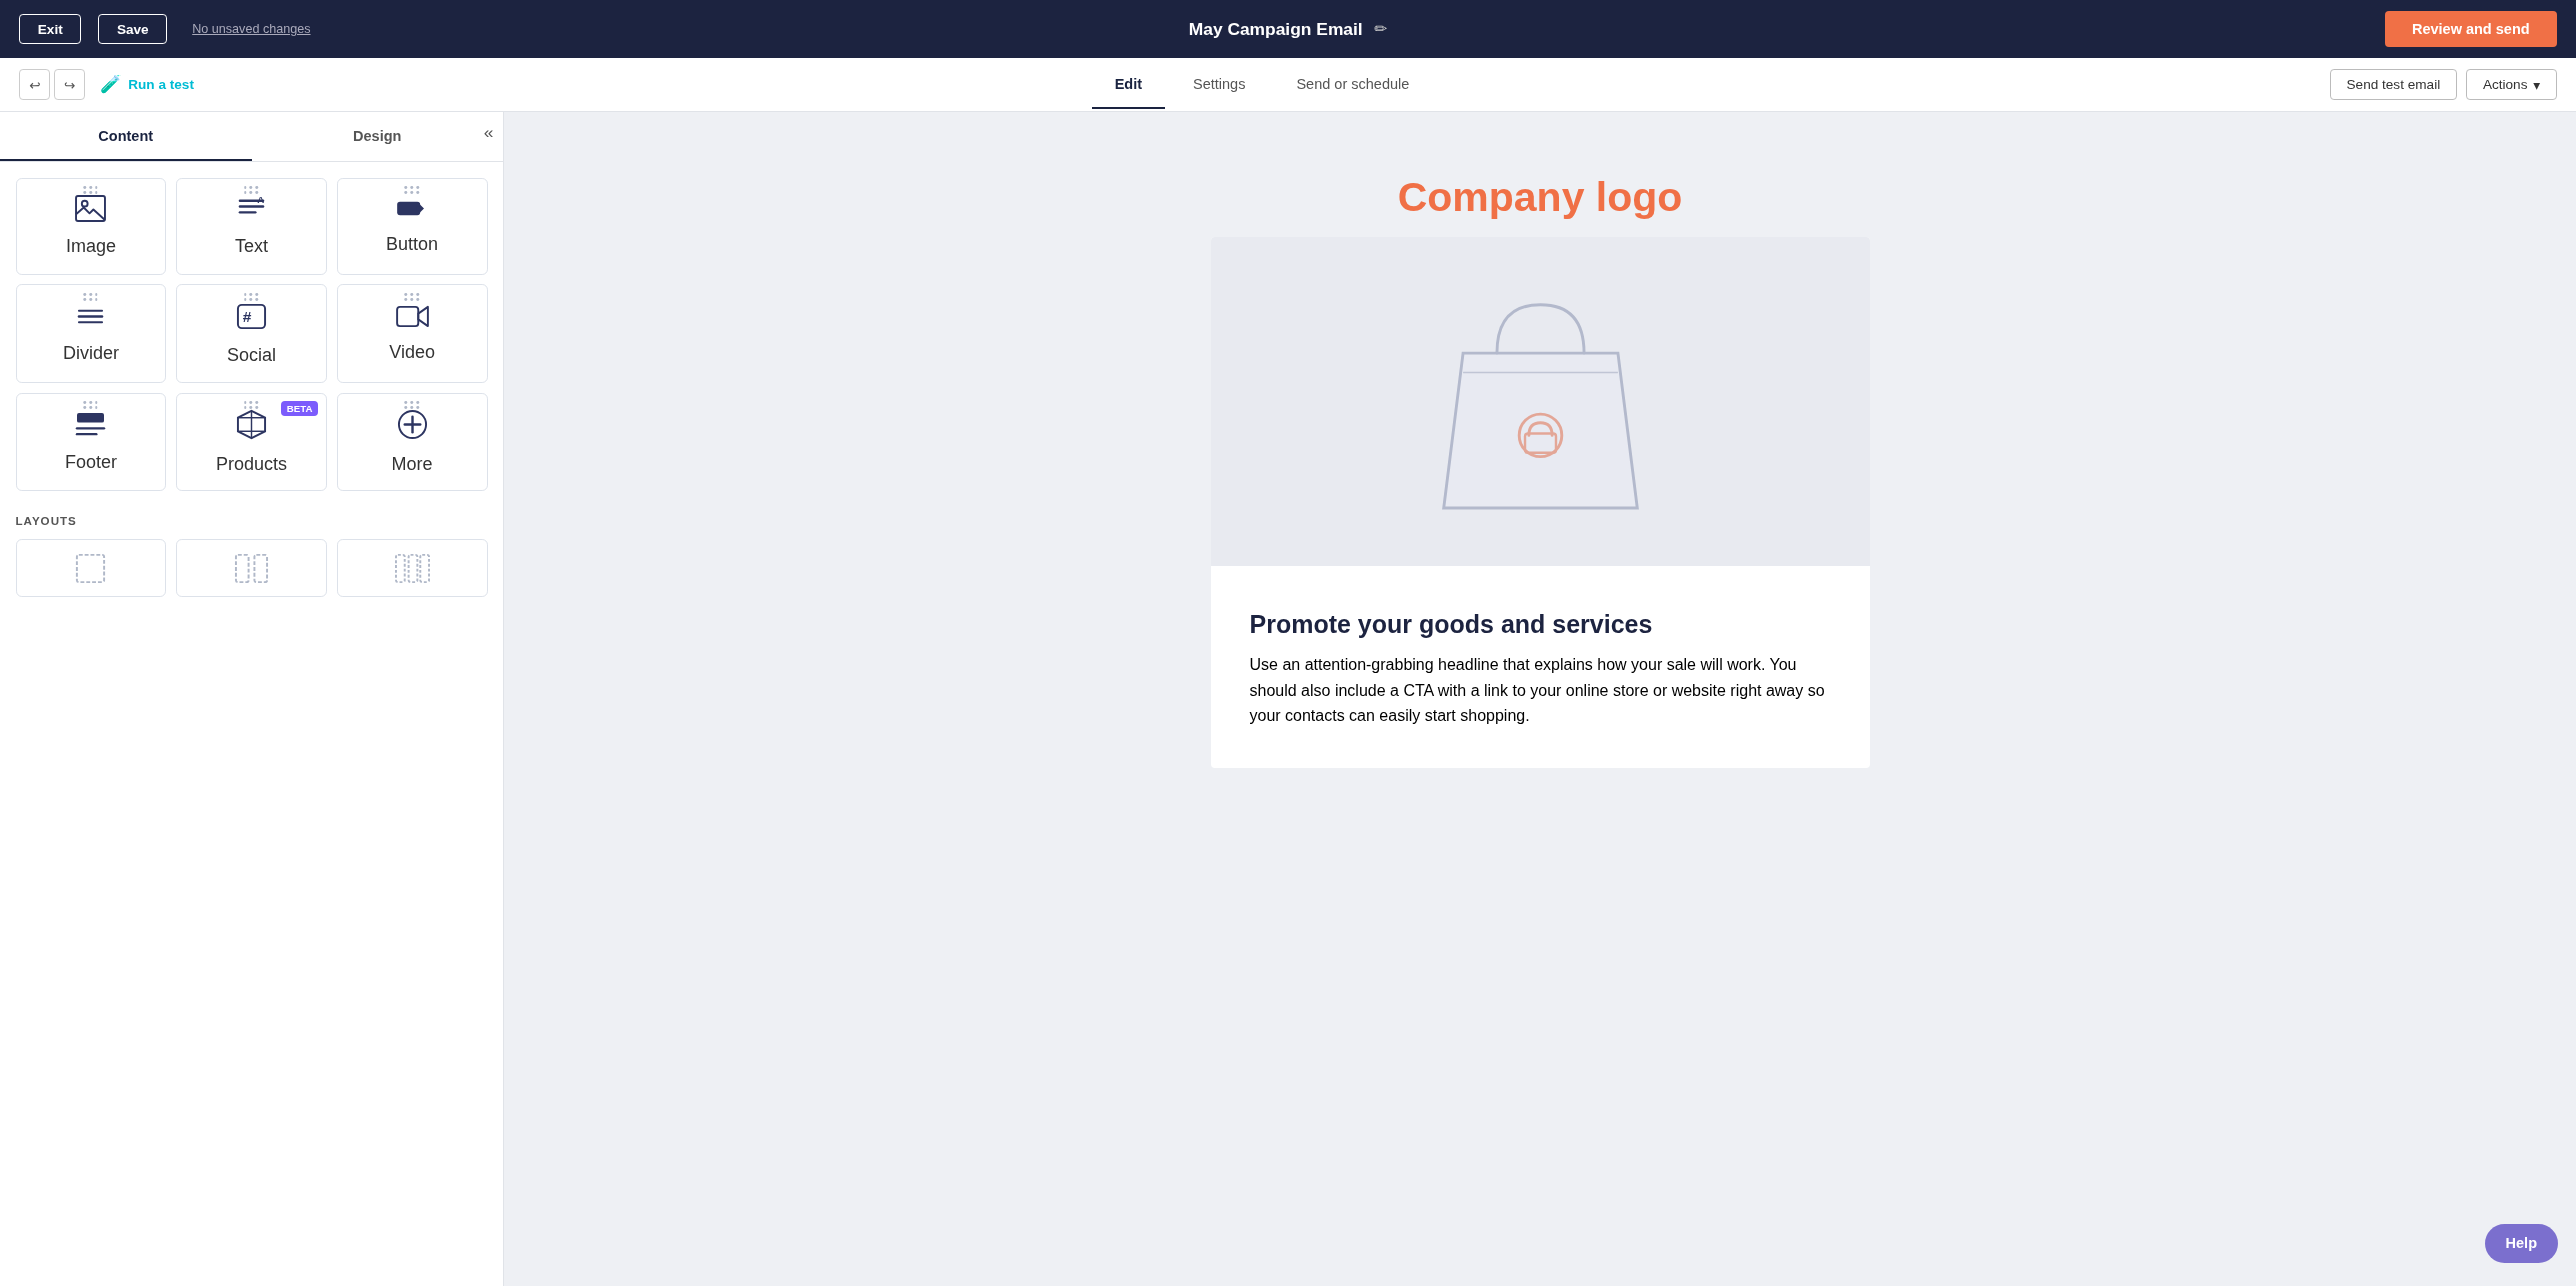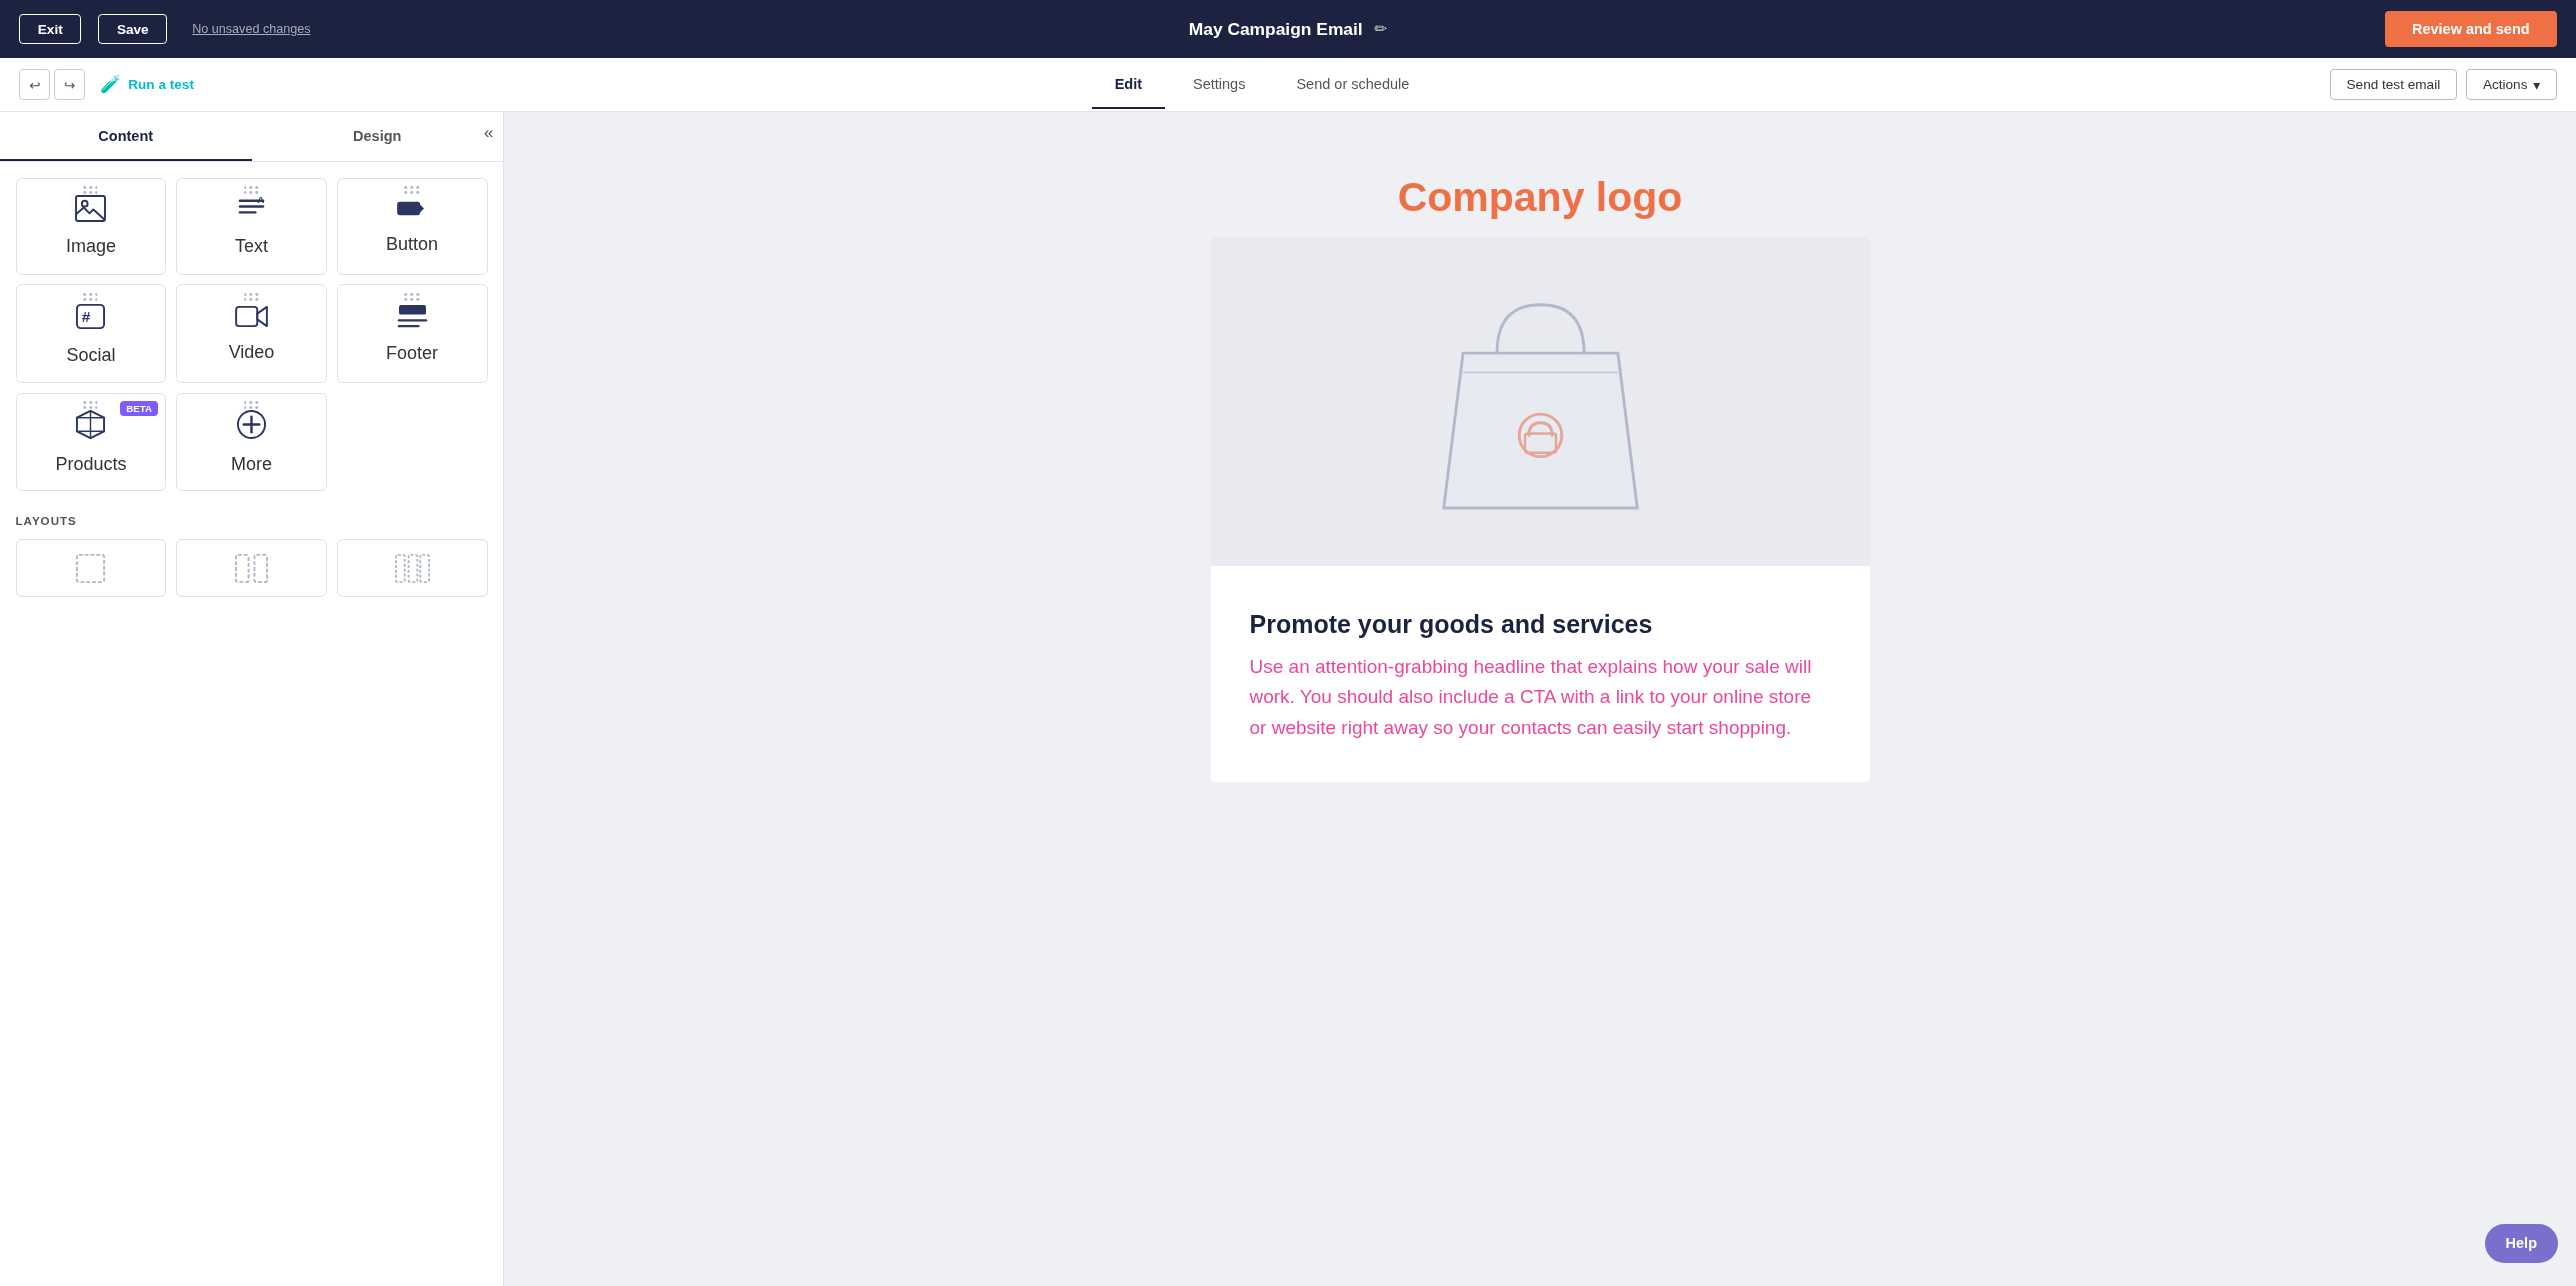--- a/index.html
+++ b/index.html
@@ -137,21 +137,21 @@
       background: #fff; border-radius: 3.9px; overflow: hidden;
     }
     .email-product-img {
       background: #e8eaf0; height: 329px;
       display: flex; align-items: center; justify-content: center;
     }
     .shopping-bag-svg { opacity: 0.55; }
 
     .email-text-section { padding: 44px 39px 39px; }
     .email-headline { font-size: 25px; font-weight: 700; color: #1c2340; margin-bottom: 13.6px; }
-    .email-body { font-size: 19px; color: #ec4899; line-height: 1.6; }
+    .email-body { font-size: 16px; color: #000000; line-height: 1.6; }
 
     
     .help-btn {
       position: fixed; bottom: 23px; right: 18px;
       background: #7b6fce; color: #fff; border: none; border-radius: 48px;
       padding: 11.6px 21px; font-size: 14.5px; font-weight: 600; cursor: pointer;
     }
   </style>
 </head>
 <body>
@@ -260,20 +260,38 @@
         </div>
         <div class="block-icon">
           <svg width="35" height="23" viewBox="0 0 36 24" fill="none">
             <rect x="2" y="5" width="24" height="14" rx="3" fill="#2d3561"></rect>
             <path d="M30 12l-5-5v3H22v4h3v3l5-5z" fill="#2d3561"></path>
           </svg>
         </div>
         <span class="block-label">Button</span>
       </div>
 
+      <div class="block-card">
+        <div class="drag-dots">
+          <span></span>
+            <span></span>
+            <span></span>
+          <span></span>
+            <span></span>
+            <span></span>
+        </div>
+        <div class="block-icon">
+          <svg width="31" height="27" viewBox="0 0 32 28" fill="none">
+            <line x1="4" y1="8" x2="28" y2="8" stroke="#2d3561" stroke-width="2" stroke-linecap="round"></line>
+            <line x1="4" y1="14" x2="28" y2="14" stroke="#2d3561" stroke-width="2.5" stroke-linecap="round"></line>
+            <line x1="4" y1="20" x2="28" y2="20" stroke="#2d3561" stroke-width="2" stroke-linecap="round"></line>
+          </svg>
+        </div>
+        <span class="block-label">Divider</span>
+      </div>
 
       <div class="block-card">
         <div class="drag-dots">
           <span></span>
             <span></span>
             <span></span>
           <span></span>
             <span></span>
             <span></span>
         </div>

